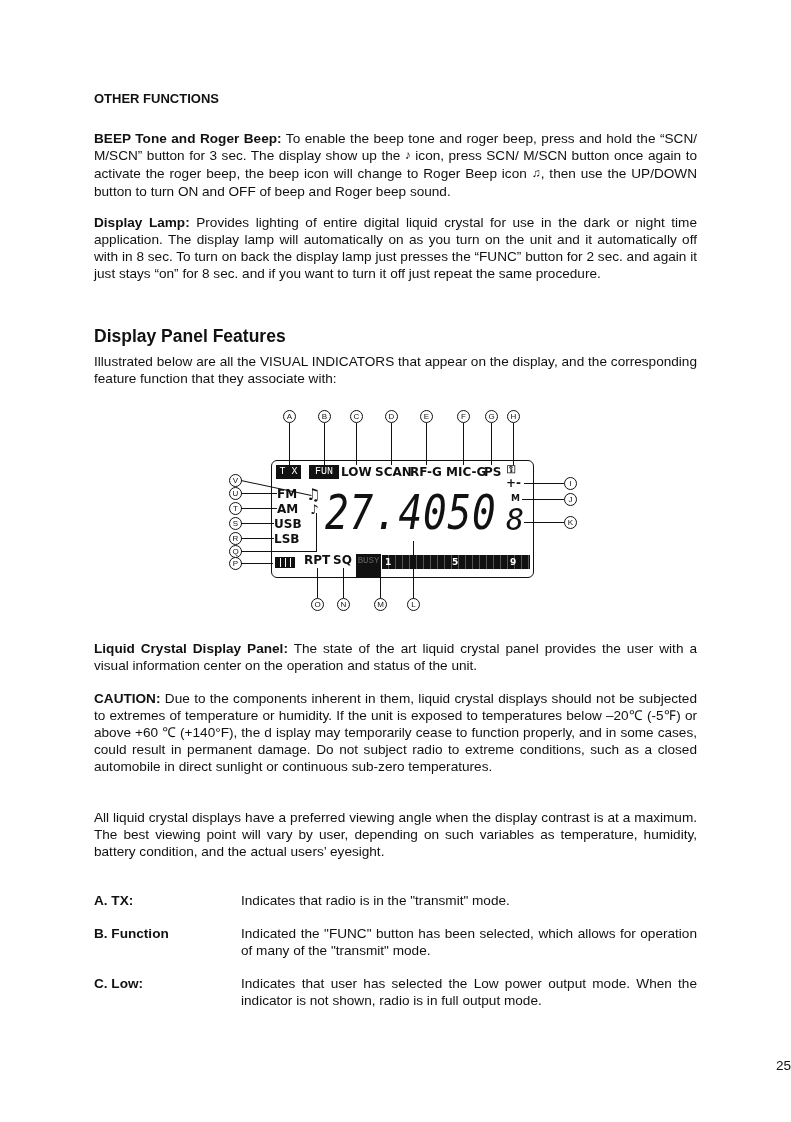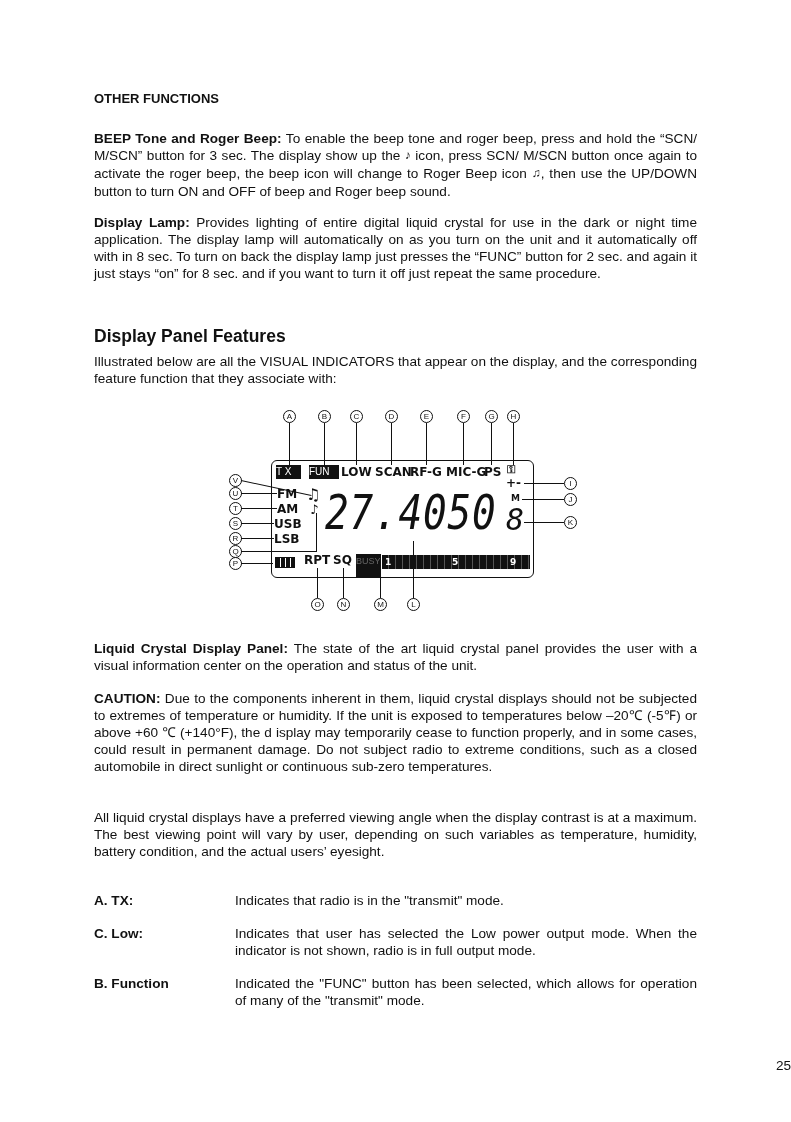--- a/index.html
+++ b/index.html
@@ -13,32 +13,32 @@
   .para b { font-weight:bold; }
   .p-beep { top:130px; }
   .p-lamp { top:214px; }
   .p-illus { top:353px; }
   .p-lcd { top:640px; }
   .p-caution { top:690px; }
   .p-angle { top:809px; }
   .defs { position:absolute; left:0; top:892px; width:603px; }
   .def { position:relative; display:flex; font-size:13.6px; line-height:17px; margin-bottom:16px; }
   .def .term { width:141px; flex:none; font-weight:bold; }
-  .def .desc { flex:1; text-align:justify; }
+  .def .desc { flex:1; text-align:justify;margin-left:6px; }
   .pagenum { position:absolute; left:0; width:791px; top:1058px; text-align:right; font-size:13.6px; }
   .note { display:inline-block; font-size:12px; font-weight:bold; transform:translateY(-1px); }
 
   
   .diagram { position:absolute; left:222px; top:405px; width:370px; height:215px; }
   .lcd-frame { position:absolute; left:49px; top:55px; width:261px; height:116px;
                border:1.6px solid #111; border-radius:6px; }
   .callout { position:absolute; width:11px; height:11px; border:1.2px solid #111; border-radius:50%;
              font-size:8px; line-height:11px; text-align:center; background:#fff; font-weight:normal; }
   .lead { position:absolute; background:#111; }
-  .lcd-inv { position:absolute; background:#111; color:#fff; font-family:Liberation Sans, sans-serif; font-size:10px; }
+  .lcd-inv { position:absolute; background:#111; color:#fff; font-family:Liberation Mono, monospace; font-size:10px; text-align:center; }
   .lcd-label { position:absolute; font-family:"DejaVu Sans", sans-serif; font-weight:bold; font-size:12px; color:#111; white-space:nowrap; }
   .freq { position:absolute; left:103px; top:83px; font-family:"DejaVu Sans Mono", monospace; font-style:italic;
           font-size:48px; letter-spacing:1px; transform:scaleX(0.82); transform-origin:left top; line-height:48px; color:#111; }
   .chan { position:absolute; left:284px; top:100px; font-family:"DejaVu Sans Mono", monospace; font-style:italic; font-size:30px; line-height:30px; }
   .meter { position:absolute; left:160px; top:150px; width:148px; height:14px; background:#111;
            background-image:repeating-linear-gradient(90deg,#111 0 6px,#555 6px 7px); }
   .meter span { position:absolute; top:2px; color:#fff; font-size:9px; font-weight:bold; font-family:"DejaVu Sans", sans-serif; }
 </style>
 </head>
 <body>
@@ -59,26 +59,26 @@
   <p class="para p-caution"><b>CAUTION:</b><span> Due to the components inherent in them, liquid crystal displays should not be subjected to extremes of temperature or humidity. If the unit is exposed to temperatures below –20℃ (-5℉) or above +60 ℃ (+140°F), the d  isplay may temporarily cease to function properly, and in some cases, could result in permanent damage. Do not subject radio to extreme conditions, such as a closed automobile in direct sunlight or continuous sub-zero temperatures.</span></p>
 
   <p class="para p-angle">All liquid crystal displays have a preferred viewing angle when the display contrast is at a maximum. The best viewing point will vary by user, depending on such variables as temperature, humidity, battery condition, and the actual users’ eyesight.</p>
 
   <div class="defs">
     <div class="def">
       <div class="term">A. TX:</div>
       <div class="desc">Indicates that radio is in the "transmit" mode.</div>
     </div>
     <div class="def">
+      <div class="term">B. Function</div>
+      <div class="desc">Indicated the "FUNC" button has been selected, which allows for operation of many of the "transmit" mode.</div>
+    </div>
+    <div class="def">
       <div class="term">C. Low:</div>
       <div class="desc">Indicates that user has selected the Low power output mode. When the indicator is not shown, radio is in full output mode.</div>
-    </div>
-    <div class="def">
-      <div class="term">B. Function</div>
-      <div class="desc">Indicated the "FUNC" button has been selected, which allows for operation of many of the "transmit" mode.</div>
     </div>
   </div>
 </div>
 
 <div class="diagram">
 
   <div class="callout" style="left:61px;top:5px">A</div>
   <div class="lead" style="left:67px;top:18px;width:1.2px;height:42px"></div>
   <div class="callout" style="left:96px;top:5px">B</div>
   <div class="lead" style="left:102px;top:18px;width:1.2px;height:42px"></div>

